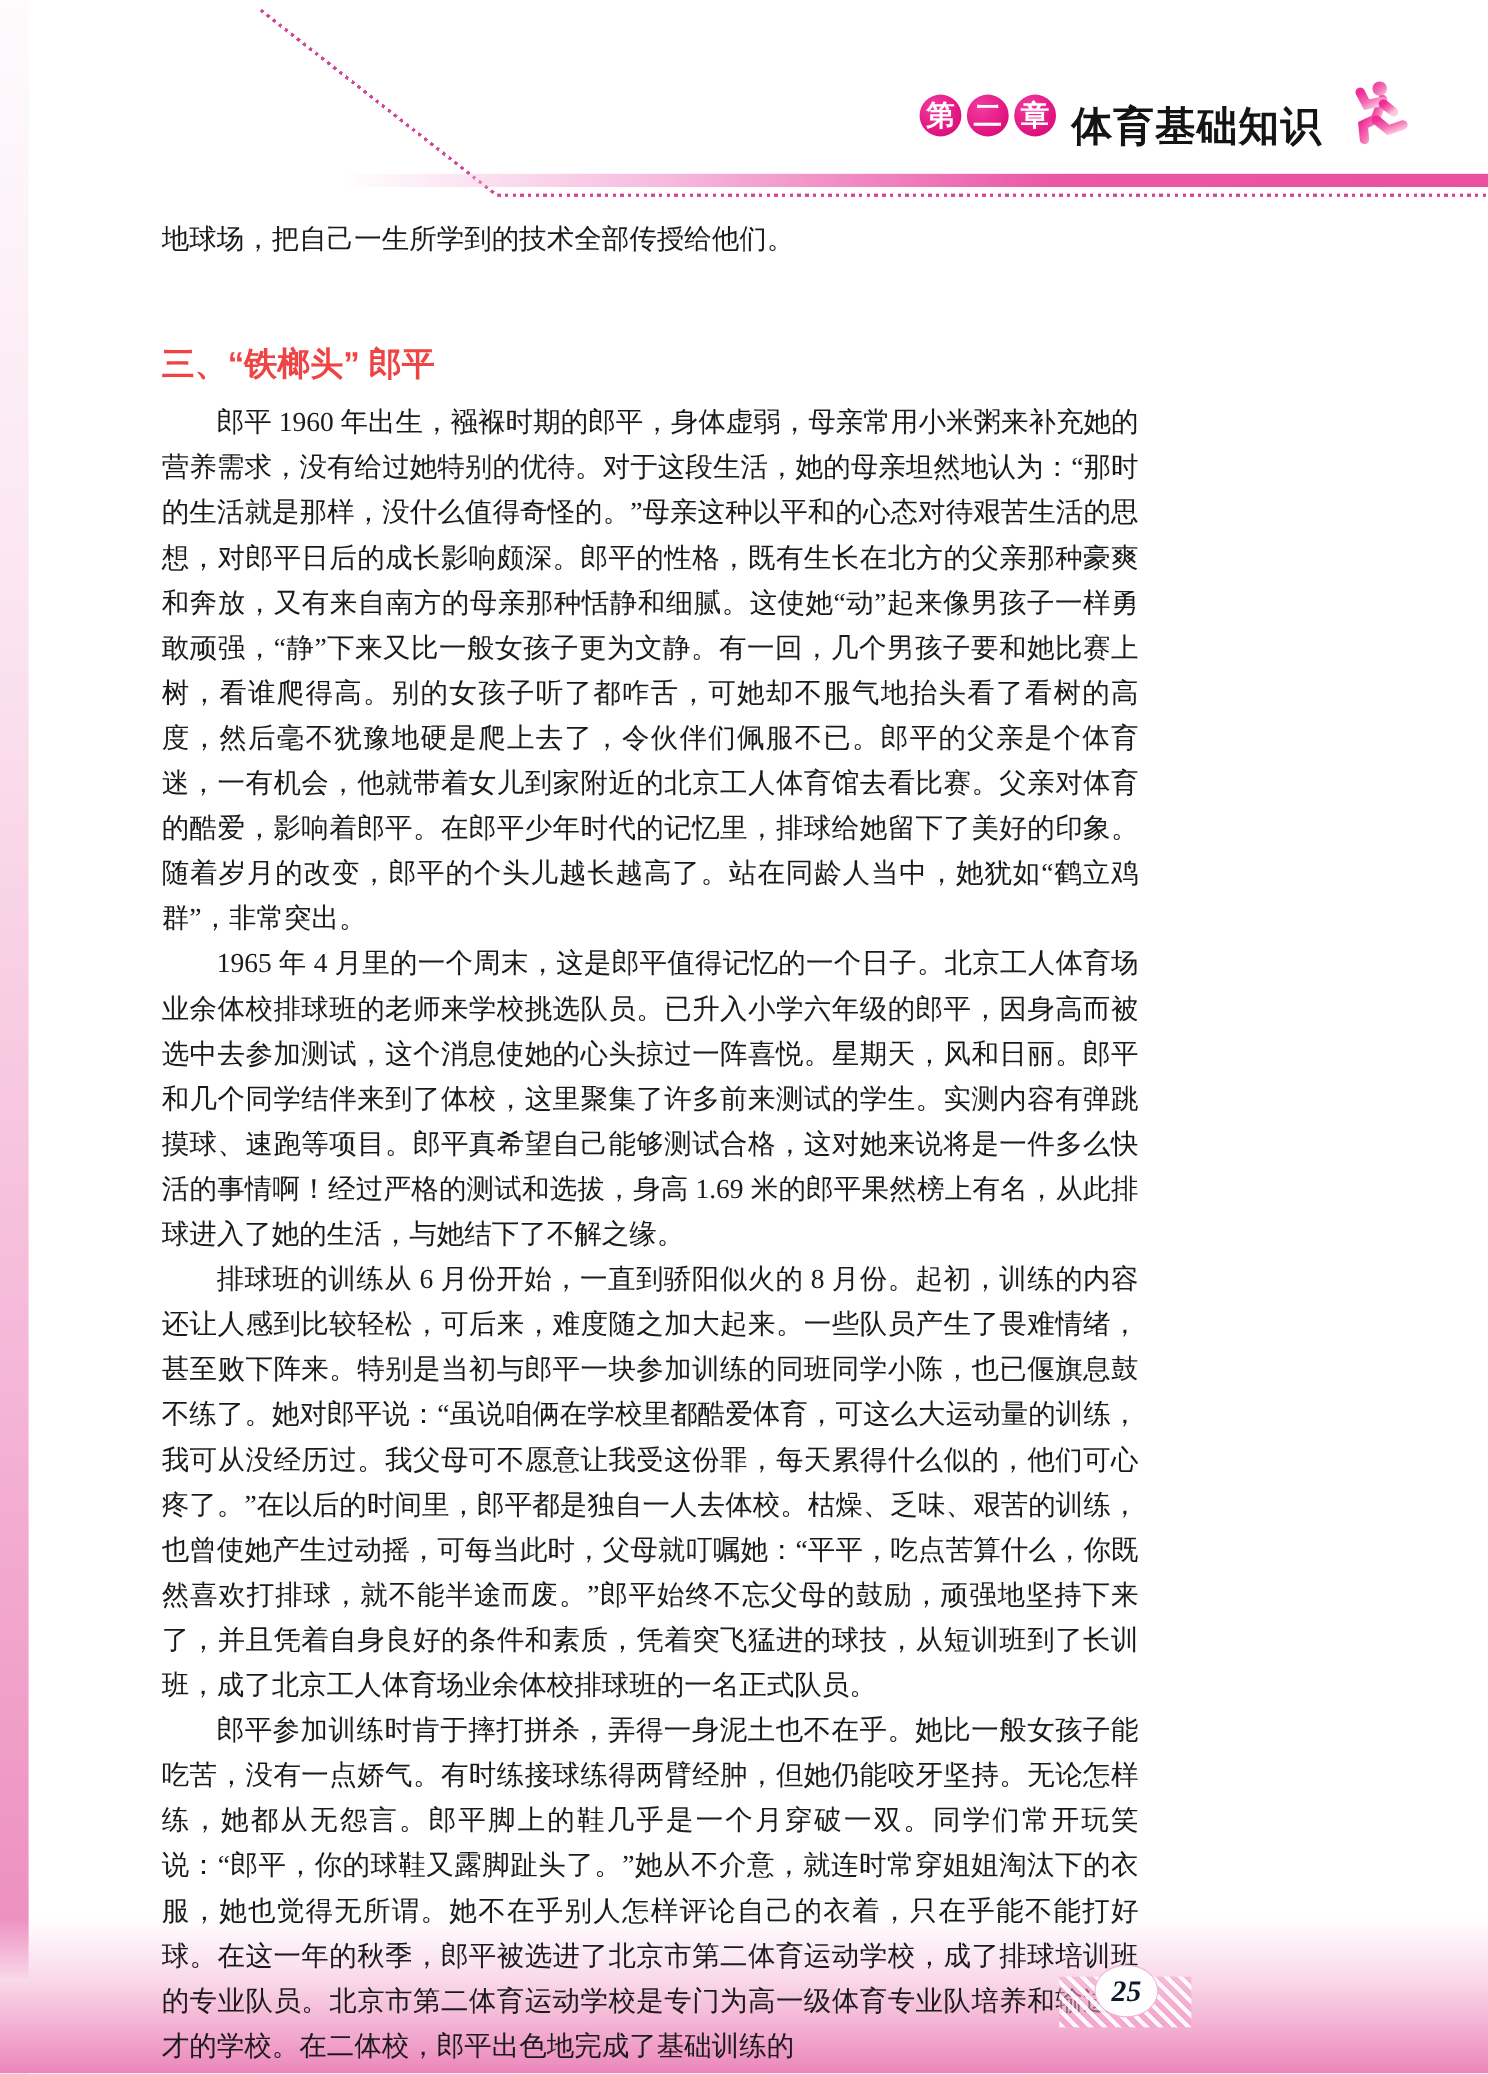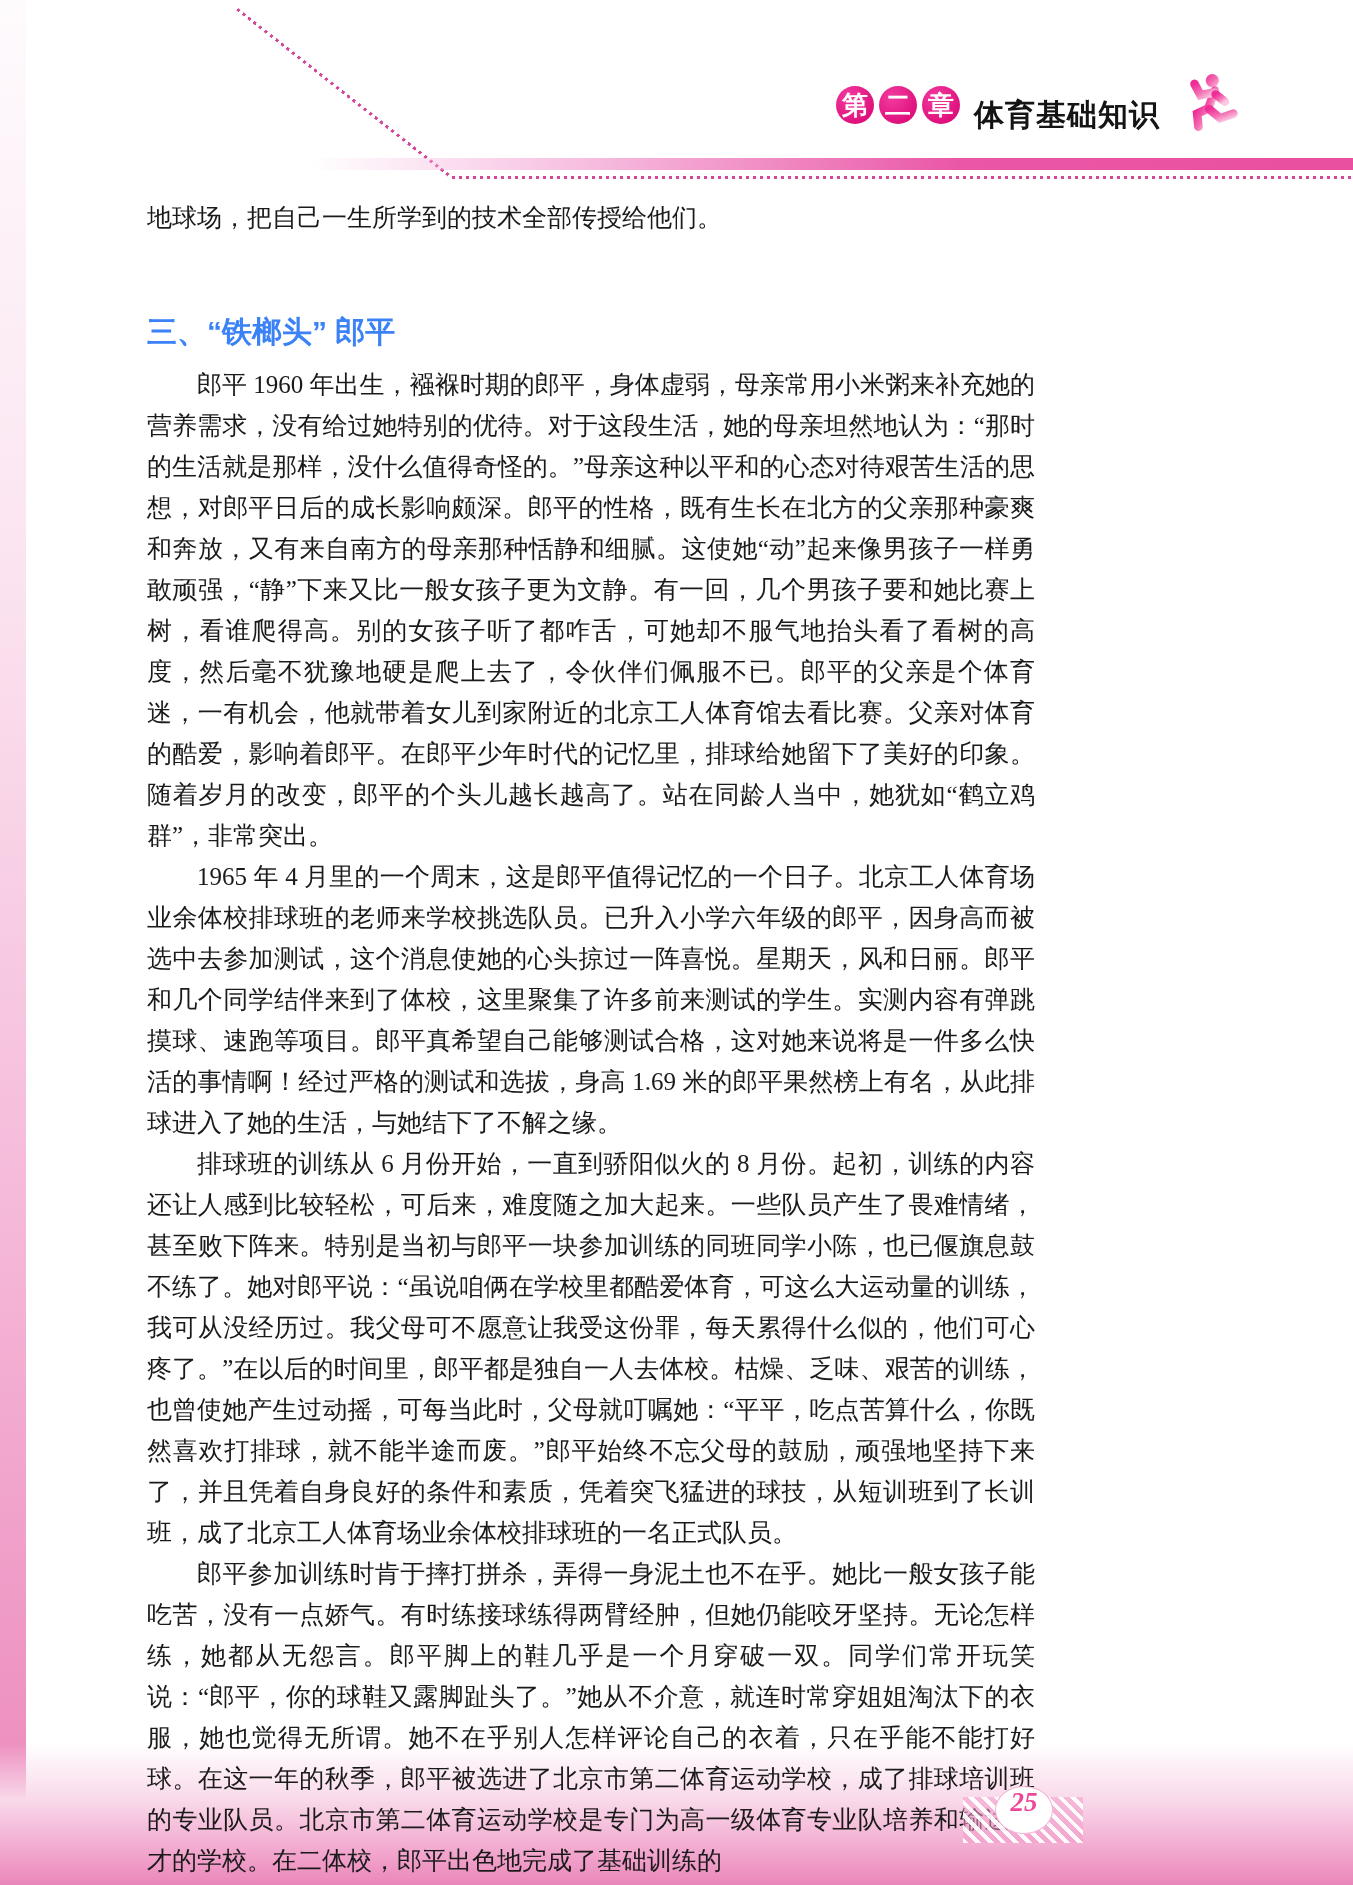--- a/index.html
+++ b/index.html
@@ -40,49 +40,49 @@
   }
   .badge-row{display:flex;gap:5px;}
   .badge-circle{
     width:38px;height:38px;border-radius:50%;
     background:radial-gradient(circle at 35% 30%,#f23ba0,#d8006f);
     color:#ffffff;
     font-family:"Liberation Sans","DejaVu Sans",sans-serif;
     font-weight:bold;font-size:26px;line-height:38px;text-align:center;
   }
   .chapter-title{
-    font-size:30px;font-weight:900;color:#141414;letter-spacing:1px;
+    font-size:37px;font-weight:900;color:#141414;letter-spacing:1px;
     font-family:"Liberation Serif","DejaVu Serif",serif;
     white-space:nowrap;
     margin-top:20px;
   }
   .runner{width:74px;height:66px;display:block;}
   
   .body-text{
     position:absolute;left:135px;top:197px;width:888px;
     font-size:25px;line-height:41px;text-align:justify;margin-left:12px;
   }
   .body-text p{margin:0;padding:0;text-indent:2em;}
   .body-text p.no-indent{text-indent:0;}
   .section-heading{
     margin:72px 0 10px 0;
     font-family:"Liberation Sans","DejaVu Sans",sans-serif;
     font-weight:bold;font-size:30px;line-height:44px;
-    color:#3b82f6;text-indent:0;text-align:left;
+    color:#ef4444;text-indent:0;text-align:left;
   }
   
   .hatch{
     position:absolute;left:963px;top:1797px;width:120px;height:46px;
     background:repeating-linear-gradient(45deg,rgba(255,255,255,.92) 0 4px,rgba(243,158,204,.55) 4px 9px);
   }
   .page-number-badge{
     position:absolute;left:995px;top:1786px;width:56px;height:46px;
     border-radius:50%;background:#ffffff;border:1px solid #f3b5d6;
-    display:flex;justify-content:center;
-    font-style:italic;font-weight:bold;font-size:27px;color:#ec4899;
+    display:flex;align-items:center;justify-content:center;
+    font-style:italic;font-weight:bold;font-size:27px;color:#0f172a;
     font-family:"Liberation Serif","DejaVu Serif",serif;
   }
 </style>
 </head>
 <body>
 
 <div class="page">
 
   <div class="left-strip"></div>
   <div class="bottom-band"></div>

